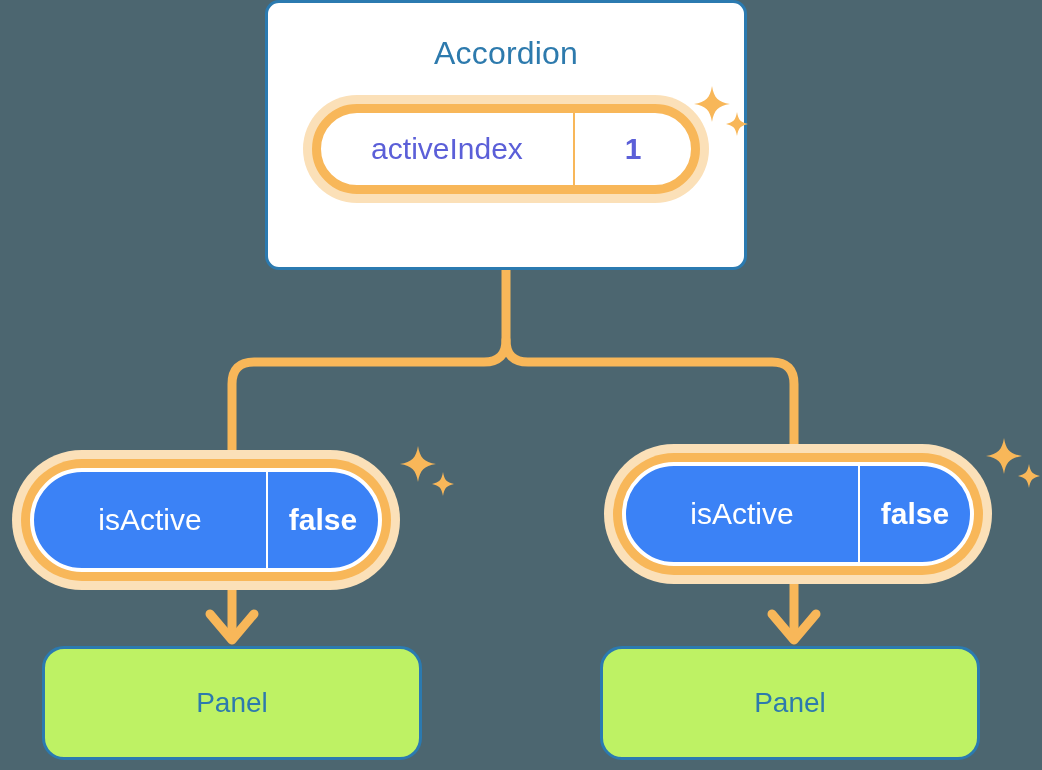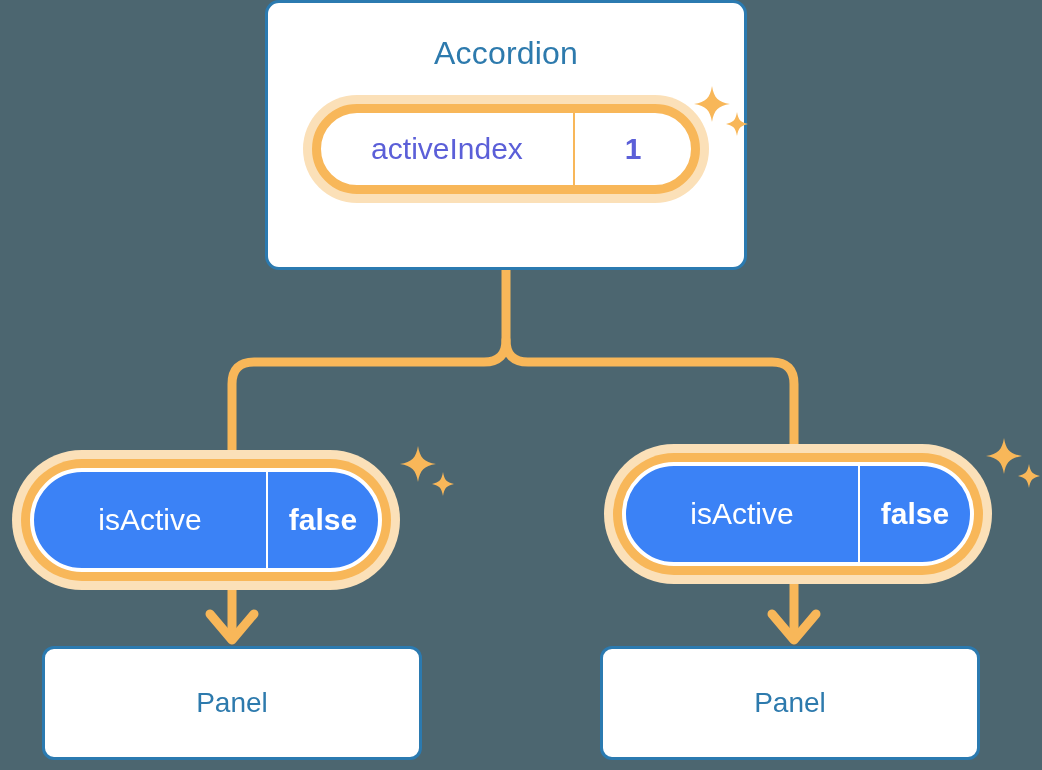--- a/index.html
+++ b/index.html
@@ -132,23 +132,23 @@
     font-weight: 700;
     padding: 0 18px;
   }
   #root-pill .pill-val {
     min-width: 118px;
   }
 
   
   .panel-box {
     position: absolute;
-    background: #ffffff;
+    background: #bef264;
     border: 3px solid #2b7ab0;
-    border-radius: 12px;
+    border-radius: 22px;
     box-sizing: border-box;
     display: flex;
     align-items: center;
     justify-content: center;
     z-index: 2;
   }
   .panel-label {
     color: #2d7aad;
     font-size: 28px;
     font-weight: 400;

